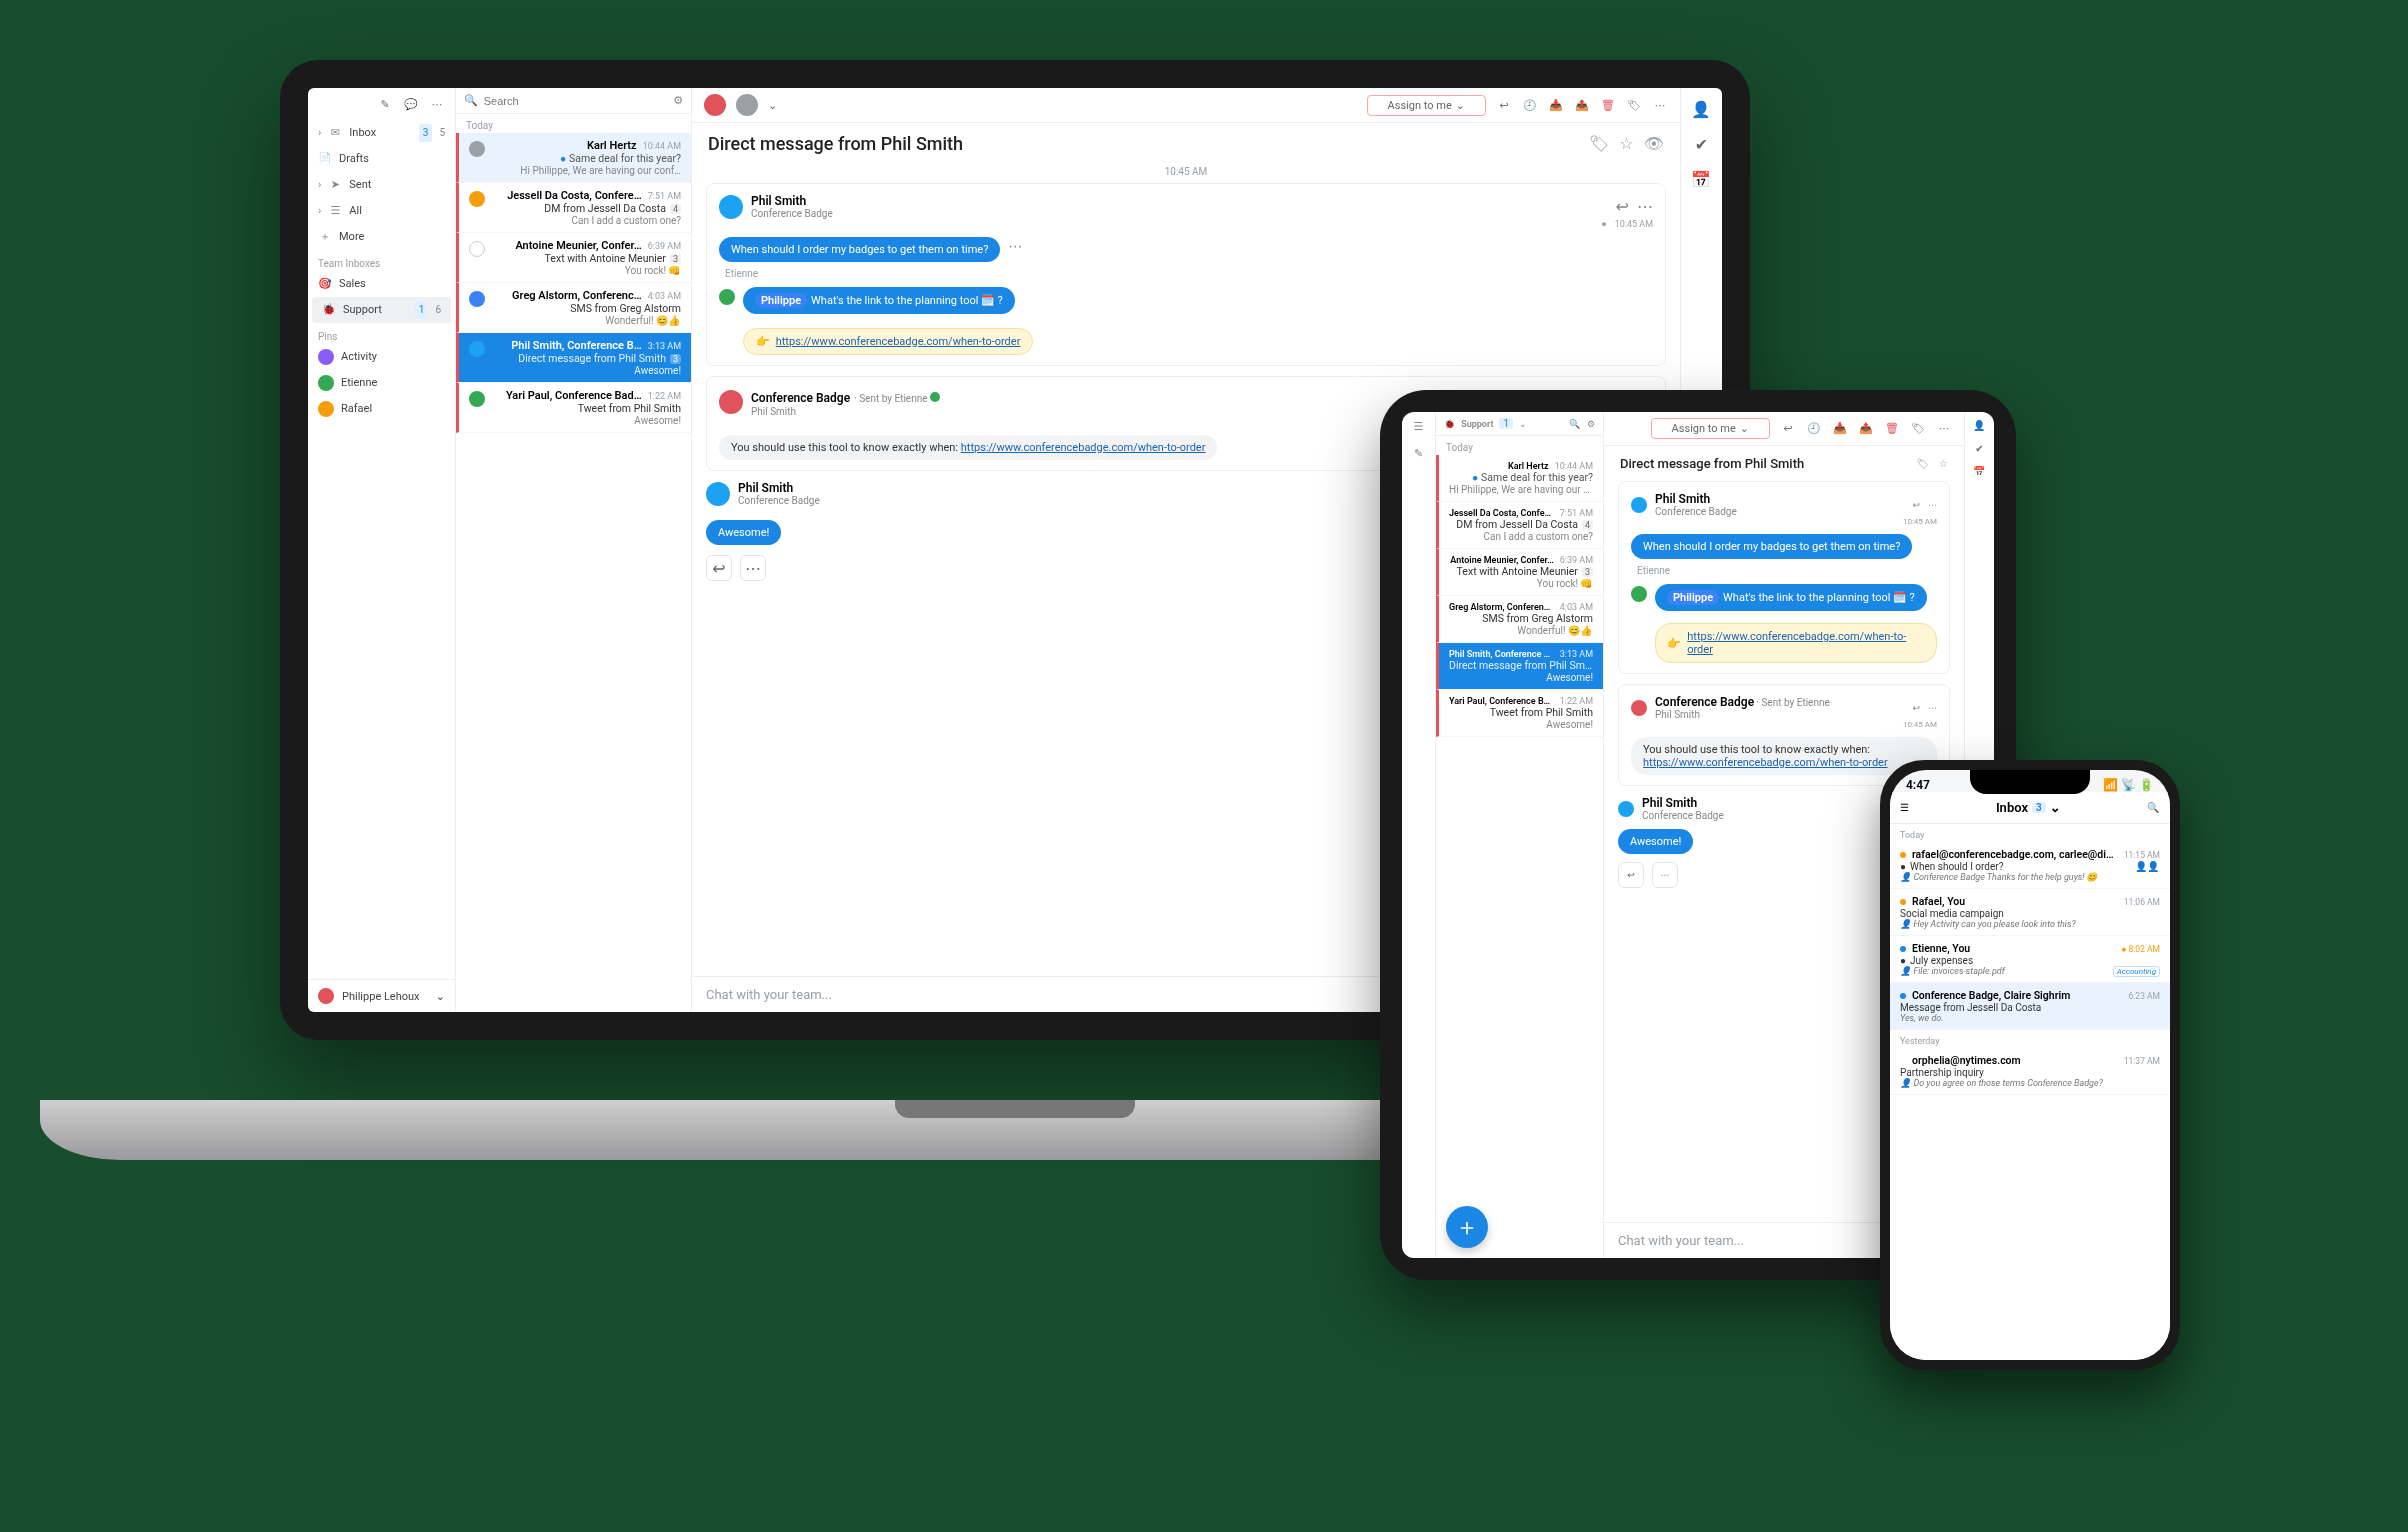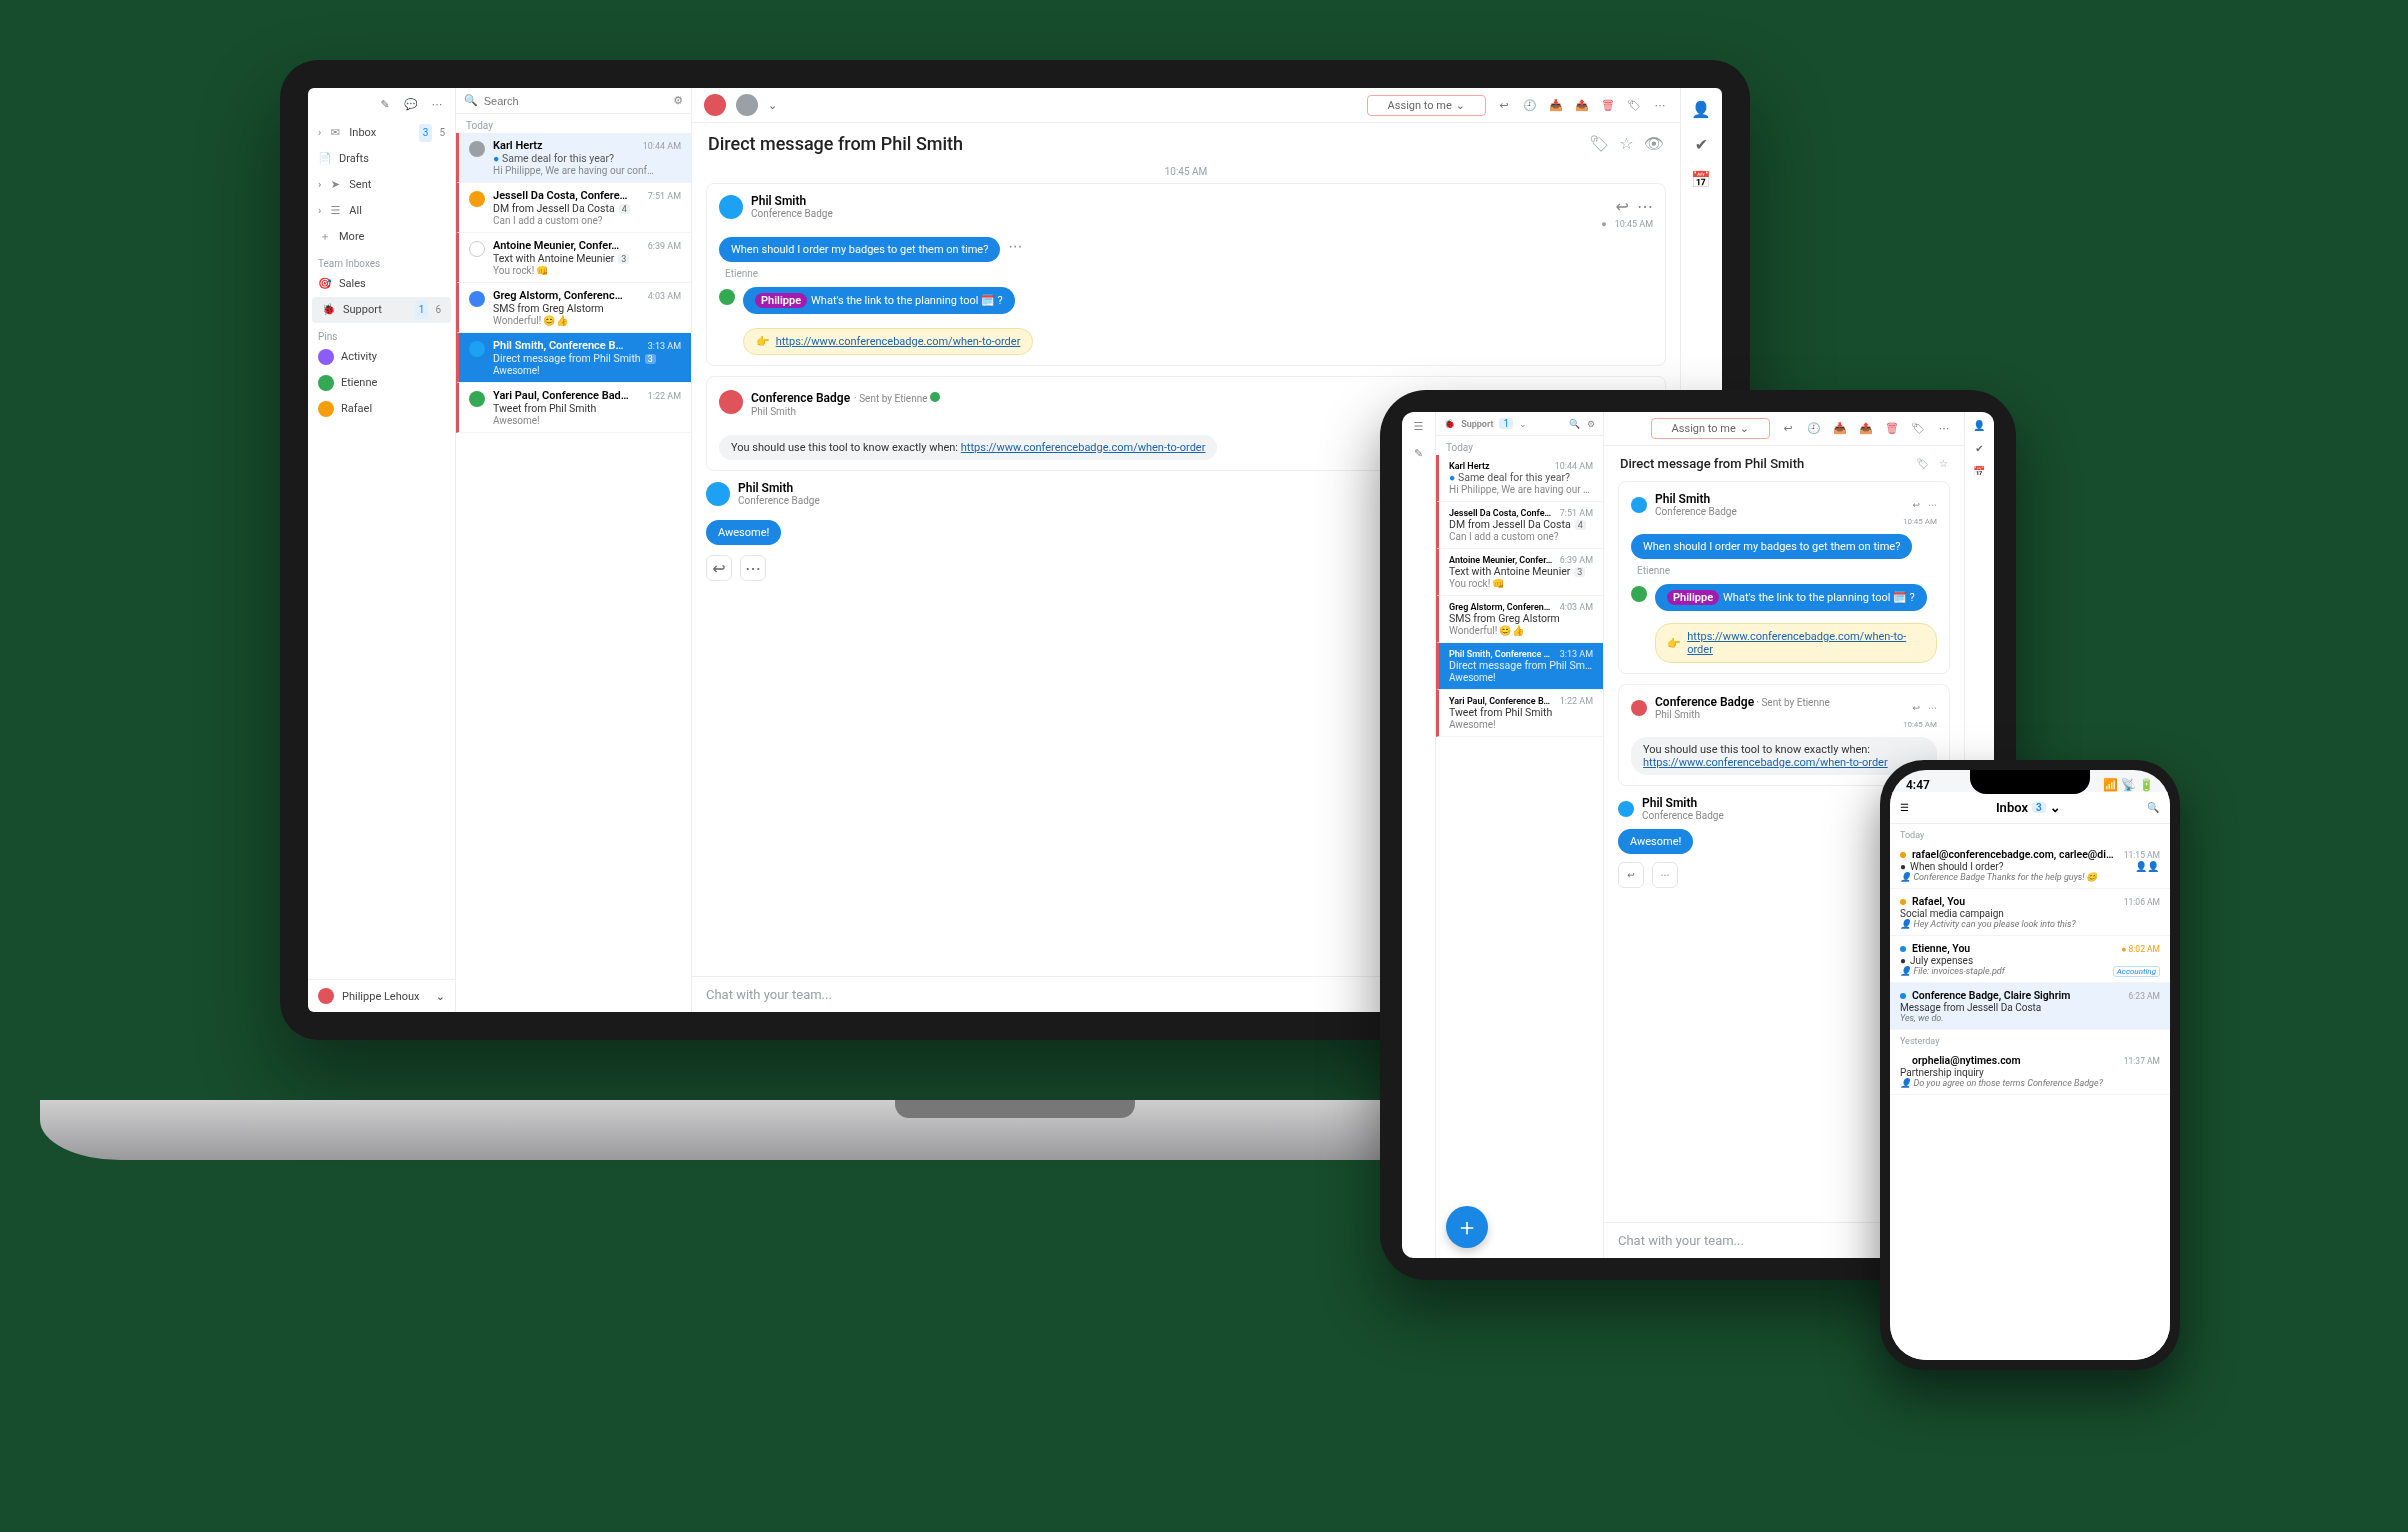--- a/index.html
+++ b/index.html
@@ -112,21 +112,21 @@
   .ui-list {
     width: 236px; flex:0 0 236px;
     border-right:1px solid #eceef0;
     display:flex; flex-direction:column;
     font-size:11px;
   }
   .ipad .ui-list{ width:168px; flex:0 0 168px; font-size:9px;}
   .list-search{ display:flex;align-items:center;gap:6px;padding:6px 8px;border-bottom:1px solid #eceef0;color:#888;}
   .list-search input{ border:none;outline:none;flex:1;font-size:11px;}
   .list-day{ font-size:10px;color:#9aa0a6;padding:6px 10px 2px;}
-  .conv{ display:flex;gap:8px;padding:6px 10px;border-bottom:1px solid #f3f4f6;border-left:3px solid transparent;}
+  .conv{ display:flex;gap:8px;padding:6px 10px;border-bottom:1px solid #f3f4f6;border-left:3px solid transparent;text-align:right;}
   .conv.unread{ border-left-color:#e0535b;}
   .conv.sel{ background:#1b87e5;color:#fff;}
   .conv.sel .c-time,.conv.sel .c-sub,.conv.sel .c-prev{color:#e3effc;}
   .conv .avatar{margin-top:2px;flex:0 0 16px;}
   .conv-body{flex:1;min-width:0;}
   .c-row1{display:flex;align-items:baseline;gap:6px;}
   .c-from{font-weight:600;white-space:nowrap;overflow:hidden;text-overflow:ellipsis;flex:1;}
   .c-time{font-size:9px;color:#9aa0a6;}
   .c-sub{font-size:10.5px;color:#333;white-space:nowrap;overflow:hidden;text-overflow:ellipsis;}
   .conv.light .c-sub{color:#555;}
@@ -149,21 +149,21 @@
   .msg-head{display:flex;align-items:center;gap:8px;}
   .msg-name{font-weight:600;font-size:12px;}
   .msg-sub{font-size:10px;color:#888;}
   .msg-head .grow{flex:1;}
   .msg-acts{display:flex;gap:8px;color:#888;}
   .bubble{display:inline-block;border-radius:16px;padding:6px 12px;font-size:11px;margin-top:8px;}
   .bubble.blue{background:#1b87e5;color:#fff;}
   .bubble.bluefix{background:#1b87e5;color:#fff;display:inline-flex;align-items:center;gap:4px;}
   .bubble.grey{background:#f2f3f5;color:#333;}
   .bubble.yellow{background:#fff6d6;color:#4b3c00;border:1px solid #f0e1a0;display:inline-flex;gap:6px;align-items:center;}
-  .chip-name{background:#a21caf;border-radius:10px;padding:1px 6px;font-weight:600;}
+  .chip-name{background:#3b82f6;border-radius:10px;padding:1px 6px;font-weight:600;}
   .mini-label{font-size:10px;color:#9aa0a6;margin:6px 0 0 6px;}
   .mrow{display:flex;align-items:center;gap:8px;}
   .mrow .dots{color:#888;font-size:14px;}
   .link-u{text-decoration:underline;color:#1b63b3;}
   .reply-row{display:flex;gap:8px;}
   .sq{width:26px;height:26px;border:1px solid #e3e6e9;border-radius:6px;display:flex;align-items:center;justify-content:center;color:#666;cursor:pointer;}
 
   .chatbox{border-top:1px solid #eceef0;padding:10px 14px;color:#9aa0a6;font-size:13px;}
 
   .rail{width:42px;flex:0 0 42px;border-left:1px solid #eceef0;display:flex;flex-direction:column;align-items:center;gap:16px;padding:12px 0;color:#666;}

